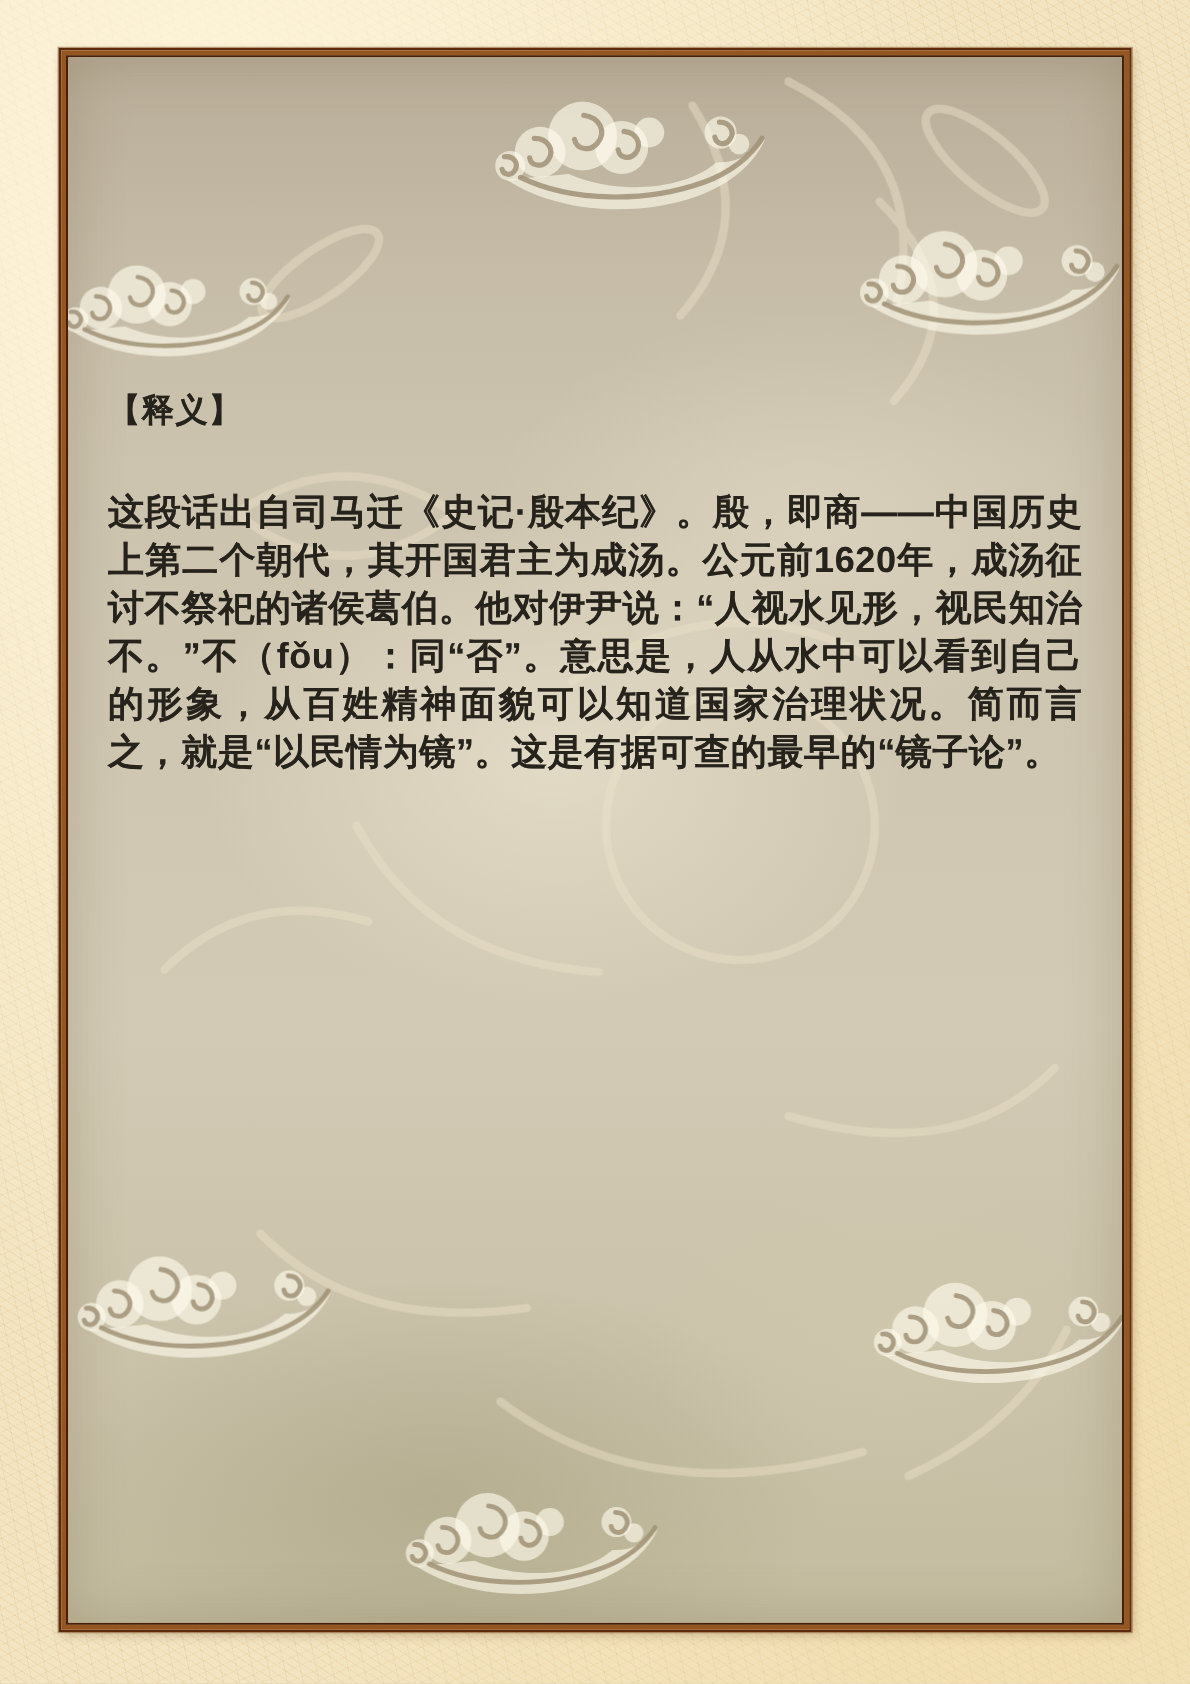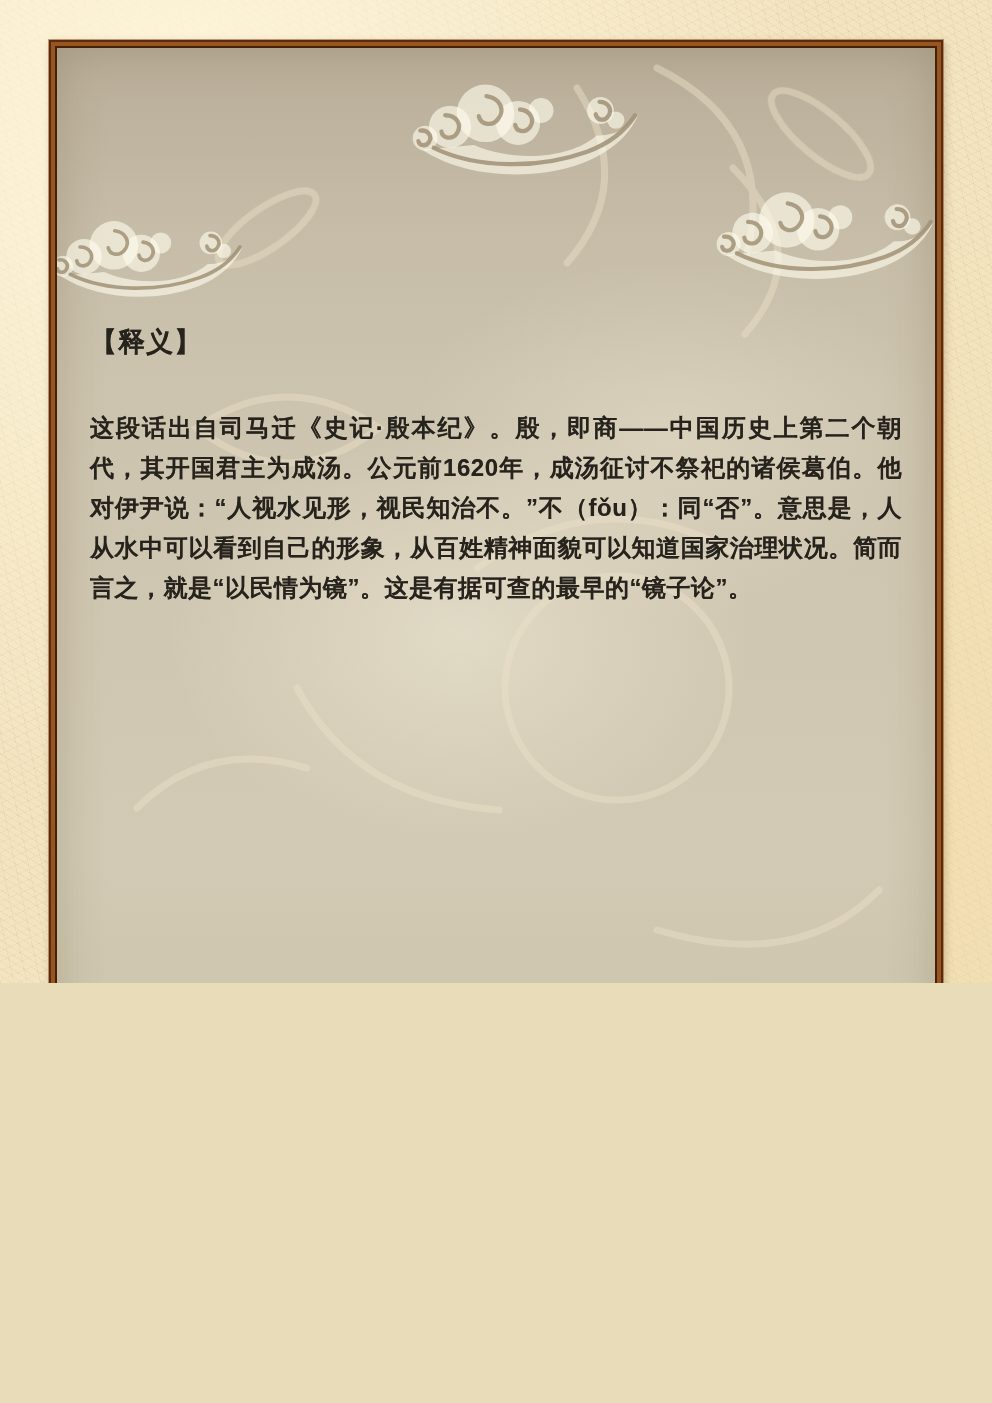--- a/index.html
+++ b/index.html
@@ -1,17 +1,17 @@
 <!DOCTYPE html>
 <html><head>
 <meta charset="utf-8">
 <style>
   html,body{margin:0;padding:0;background:#e9dcb8;}
   .screen{
-    position:relative;width:992px;height:983px;overflow:hidden;
+    position:relative;width:992px;height:1403px;overflow:hidden;
     font-family:"Liberation Sans",sans-serif;
     background-color:#f3e5c2;
     background-image:
       radial-gradient(ellipse at 18% 12%, rgba(255,247,222,.9), rgba(255,247,222,0) 55%),
       radial-gradient(ellipse at 85% 85%, rgba(240,216,160,.55), rgba(240,216,160,0) 55%),
       repeating-linear-gradient(33deg, rgba(193,141,61,.10) 0 1px, transparent 1px 6px),
       repeating-linear-gradient(-24deg, rgba(193,141,61,.08) 0 1px, transparent 1px 9px),
       repeating-linear-gradient(78deg, rgba(160,110,45,.07) 0 1px, transparent 1px 13px);
   }
   
@@ -43,21 +43,21 @@
   .c3{left:-19px;top:165px;width:210px;height:97px;}
   .c4{left:-9px;top:990px;width:235px;height:108px;}
   .c5{left:655px;top:1012px;width:232px;height:107px;}
   .c6{left:265px;top:1187px;width:233px;height:108px;}
   .content{position:absolute;left:33px;top:274px;width:812px;color:#26221c;}
   .heading{
     margin:0;font-size:27px;line-height:40px;font-weight:700;letter-spacing:1px;
     text-shadow:0 0 .5px rgba(38,34,28,.6);
   }
   .para{
-    margin:0;font-size:24px;line-height:40px;font-weight:600;
+    margin:0;font-size:30px;line-height:40px;font-weight:600;
     text-align:justify;text-justify:inter-character;letter-spacing:.5px;
     text-shadow:0 0 .5px rgba(38,34,28,.5);
   }
   .para.first{margin-top:46px;}
   .para.second{margin-top:40px;}
   .defs{position:absolute;width:0;height:0;overflow:hidden;}
 </style>
 </head>
 <body>
 

